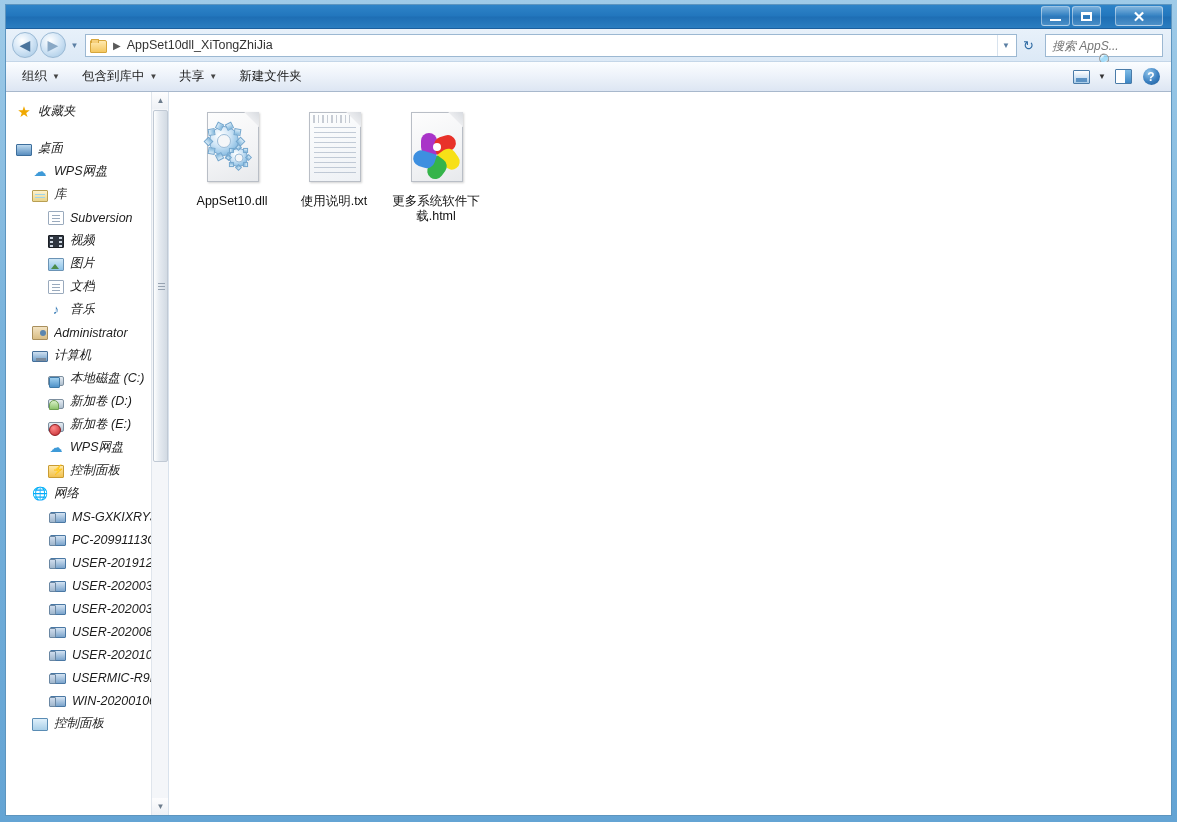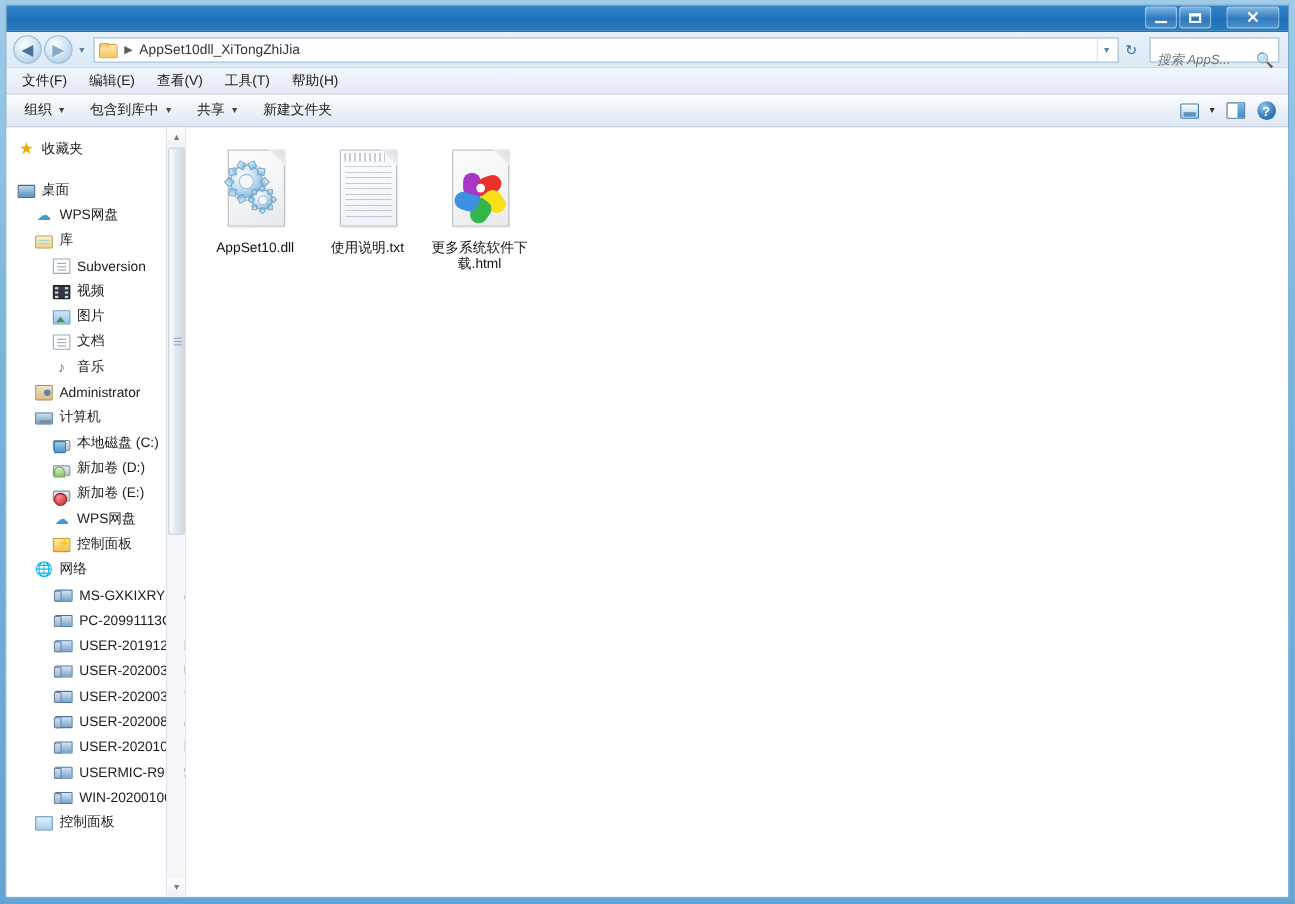--- a/index.html
+++ b/index.html
@@ -128,22 +128,23 @@
     display:flex; align-items:center; justify-content:center;
     color:#2f6ba3; font-size: 13px;
     border:1px solid transparent;
   }
   #searchbox {
     width: 118px; height: 23px;
     margin-left: 6px;
     background: #fff;
     border: 1px solid #9cb8d2;
     display:flex; align-items:center;
-    padding: 18px 4px 0 6px;
+    padding: 4px 4px 0 6px;
     font-size: 12px;
+    flex-direction: column;
   }
   #search-input {
     flex:1 1 auto; border:none; outline:none;
     font-family:"Liberation Sans",sans-serif;
     font-size: 12px; font-style: italic; color:#777;
     background: transparent;
     width: 100%;
   }
   #search-icon { color:#3b6ea5; font-size:13px; margin-left:2px; }
 
@@ -234,21 +235,21 @@
     height: 23px;
     white-space: nowrap;
     overflow: hidden;
   }
   .nav-ico {
     flex:0 0 16px; width:16px; height:16px;
     margin-right: 6px;
     position:relative;
     display:inline-block;
   }
-  .nav-label { overflow:hidden; }
+  .nav-label { overflow:hidden;font-style:italic; }
   .lvl0 { padding-left: 10px; }
   .lvl1 { padding-left: 26px; }
   .lvl2 { padding-left: 42px; }
   .spacer { height: 14px; }
 
   
   .ico-star {
     background: none; color:#f0a800; font-size:15px; line-height:16px; text-align:center;
   }
   .ico-desktop {
@@ -545,27 +546,20 @@
     </div>
     <div id="refresh-btn">
       <span>↻</span>
     </div>
     <div id="searchbox">
       <input id="search-input" placeholder="搜索 AppS..." style="">
       <span id="search-icon">🔍</span>
     </div>
   </div>
 
-  <div id="menubar">
-        <div class="menu-item">文件(F)</div>
-        <div class="menu-item">编辑(E)</div>
-        <div class="menu-item">查看(V)</div>
-        <div class="menu-item">工具(T)</div>
-        <div class="menu-item">帮助(H)</div>
-      </div>
 
   <div id="toolbar">
     <div id="toolbar-left" style="display:flex;align-items:center;">
           <div class="tb-item">
             <span>组织</span>
             <span class="tb-caret">▼</span>
           </div>
           <div class="tb-item">
             <span>包含到库中</span>
             <span class="tb-caret">▼</span>

